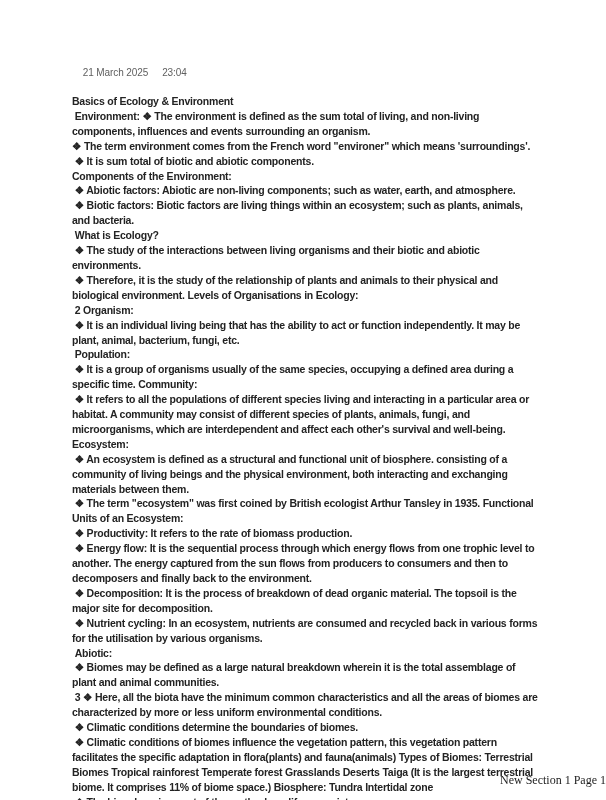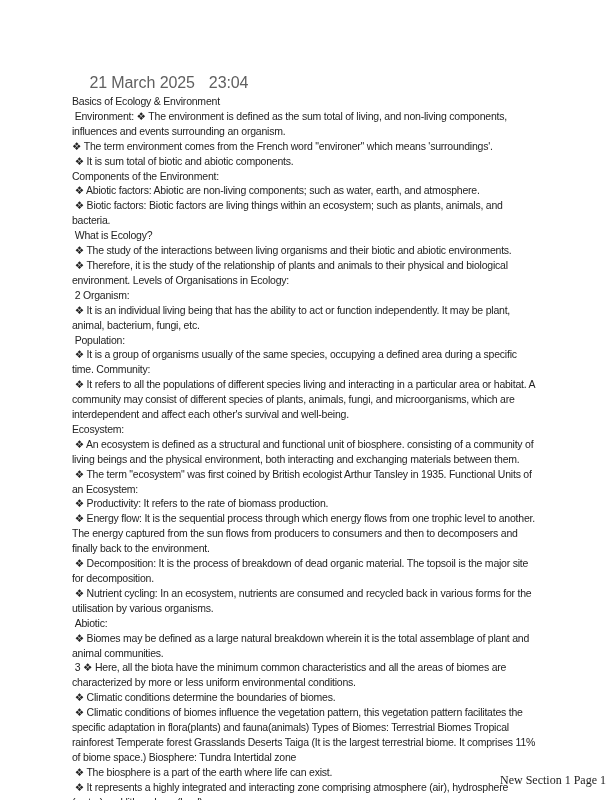--- a/index.html
+++ b/index.html
@@ -11,40 +11,41 @@
     width: 606px;
     height: 800px;
     background: #ffffff;
     overflow: hidden;
   }
 
   .page-header {
     position: absolute;
     left: 72px;
     top: 56px;
-    font-size: 16px;
+    font-size: 10px;
     color: #5f5f5f;
     letter-spacing: -0.1px;
     white-space: pre;
   }
   .page-header .time { margin-left: 14px; }
 
   .doc-body {
     position: absolute;
     left: 72px;
     top: 94px;
     width: 466px;
     color: #232323;
     font-size: 10.5px;
     line-height: 14.9px;
     letter-spacing: -0.22px;
   }
   .doc-body p.para {
     white-space: pre-wrap;
     margin: 0;
+    font-weight: bold;
   }
 
   .page-footer {
     position: absolute;
     left: 0;
     right: 0;
     bottom: 12px;
     text-align: right;
     font-family: "Liberation Serif", serif;
     font-size: 12px;

